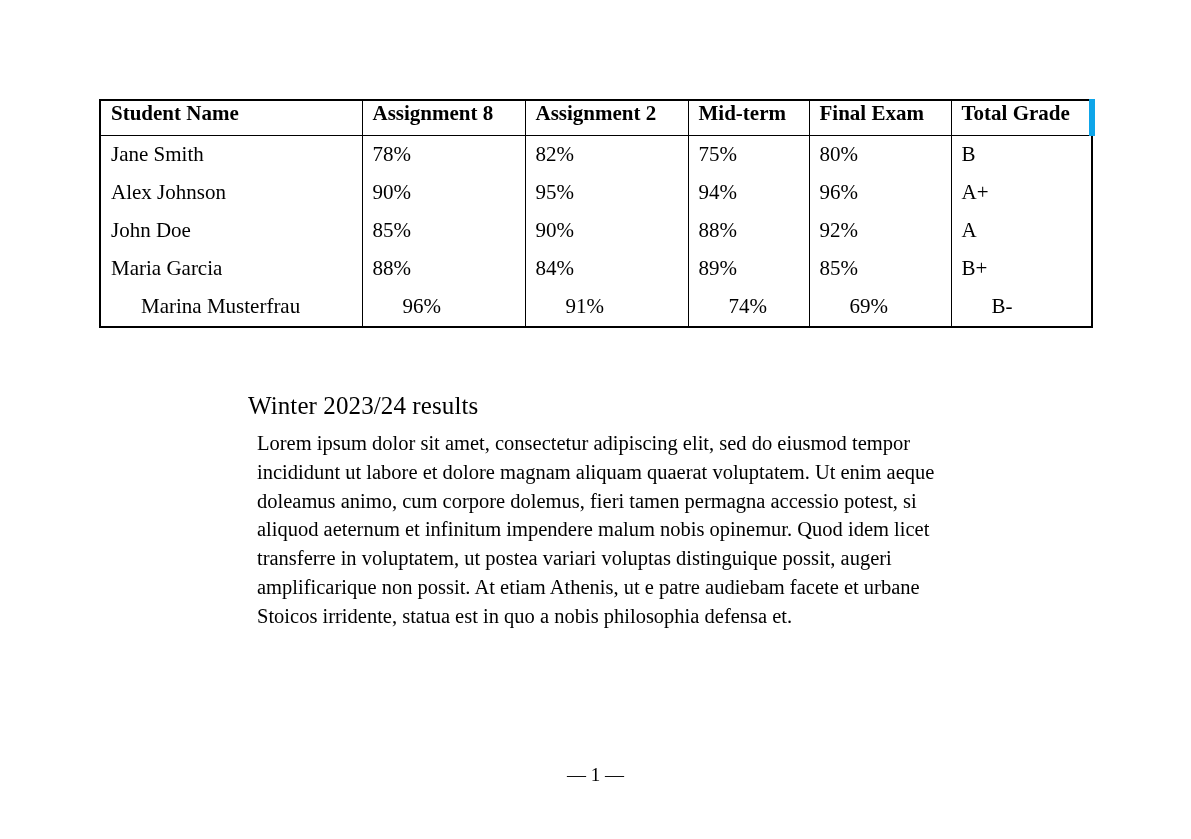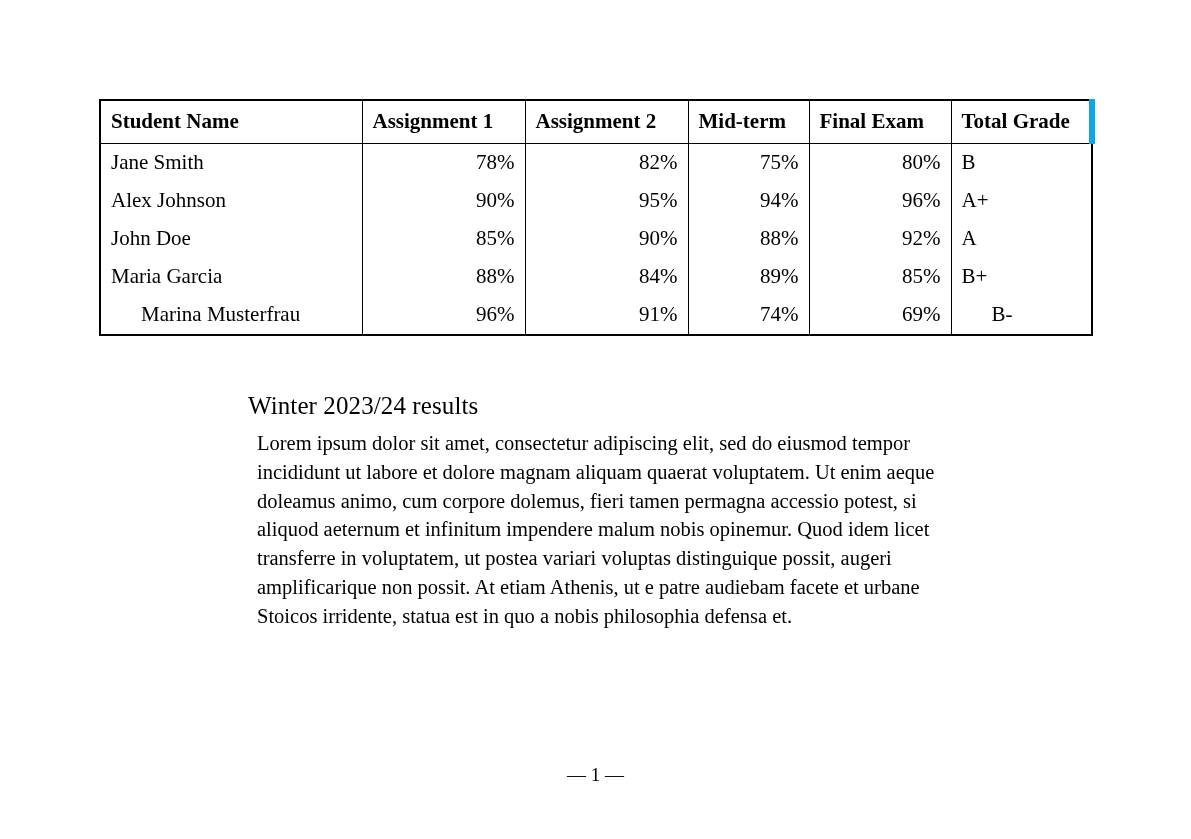--- a/index.html
+++ b/index.html
@@ -37,21 +37,21 @@
   table.grades col.c-name   { width: 262px; }
   table.grades col.c-a1     { width: 163px; }
   table.grades col.c-a2     { width: 163px; }
   table.grades col.c-mid    { width: 121px; }
   table.grades col.c-final  { width: 142px; }
   table.grades col.c-total  { width: 141px; }
 
   table.grades thead th {
     font-weight: bold;
     font-size: 21px;
-    padding: 8px 10px 9px 10px;
+    padding: 0 10px 9px 10px;
     text-align: left;
     border-left: 1.5px solid #000;
     border-right: 1.5px solid #000;
     white-space: nowrap;
   }
   table.grades thead tr {
     border-top: 2px solid #000;
     border-bottom: 1.5px solid #000;
   }
   table.grades thead th:first-child { border-left: 2px solid #000; }
@@ -61,21 +61,21 @@
     padding: 6px 10px 7px 10px;
     border-left: 1.5px solid #000;
     border-right: 1.5px solid #000;
     font-size: 21px;
     white-space: nowrap;
   }
   table.grades tbody td:first-child { border-left: 2px solid #000; }
   table.grades tbody td:last-child  { border-right: 2px solid #000; }
   table.grades tbody tr:last-child td { border-bottom: 2px solid #000; padding-left: 40px; }
 
-  td.num, th.num { text-align: right; }
+  td.num, th.num { text-align: left; }
   td.txt, th.txt { text-align: left; }
 
   
   table.grades thead th.num { text-align: left; }
 
   
   .article {
     position: absolute;
     left: 248px;
     top: 392px;
@@ -116,21 +116,21 @@
         <col class="c-name">
           <col class="c-a1">
           <col class="c-a2">
           <col class="c-mid">
           <col class="c-final">
           <col class="c-total">
       </colgroup>
       <thead>
         <tr>
           <th class="txt">Student Name</th>
-          <th class="num">Assignment 1</th>
+          <th class="num">Assignment 8</th>
           <th class="num">Assignment 2</th>
           <th class="num">Mid-term</th>
           <th class="num">Final Exam</th>
           <th class="txt">Total Grade</th>
         </tr>
       </thead>
       <tbody>
         <tr>
           <td class="txt">Jane Smith</td>
           <td class="num">78%</td>

